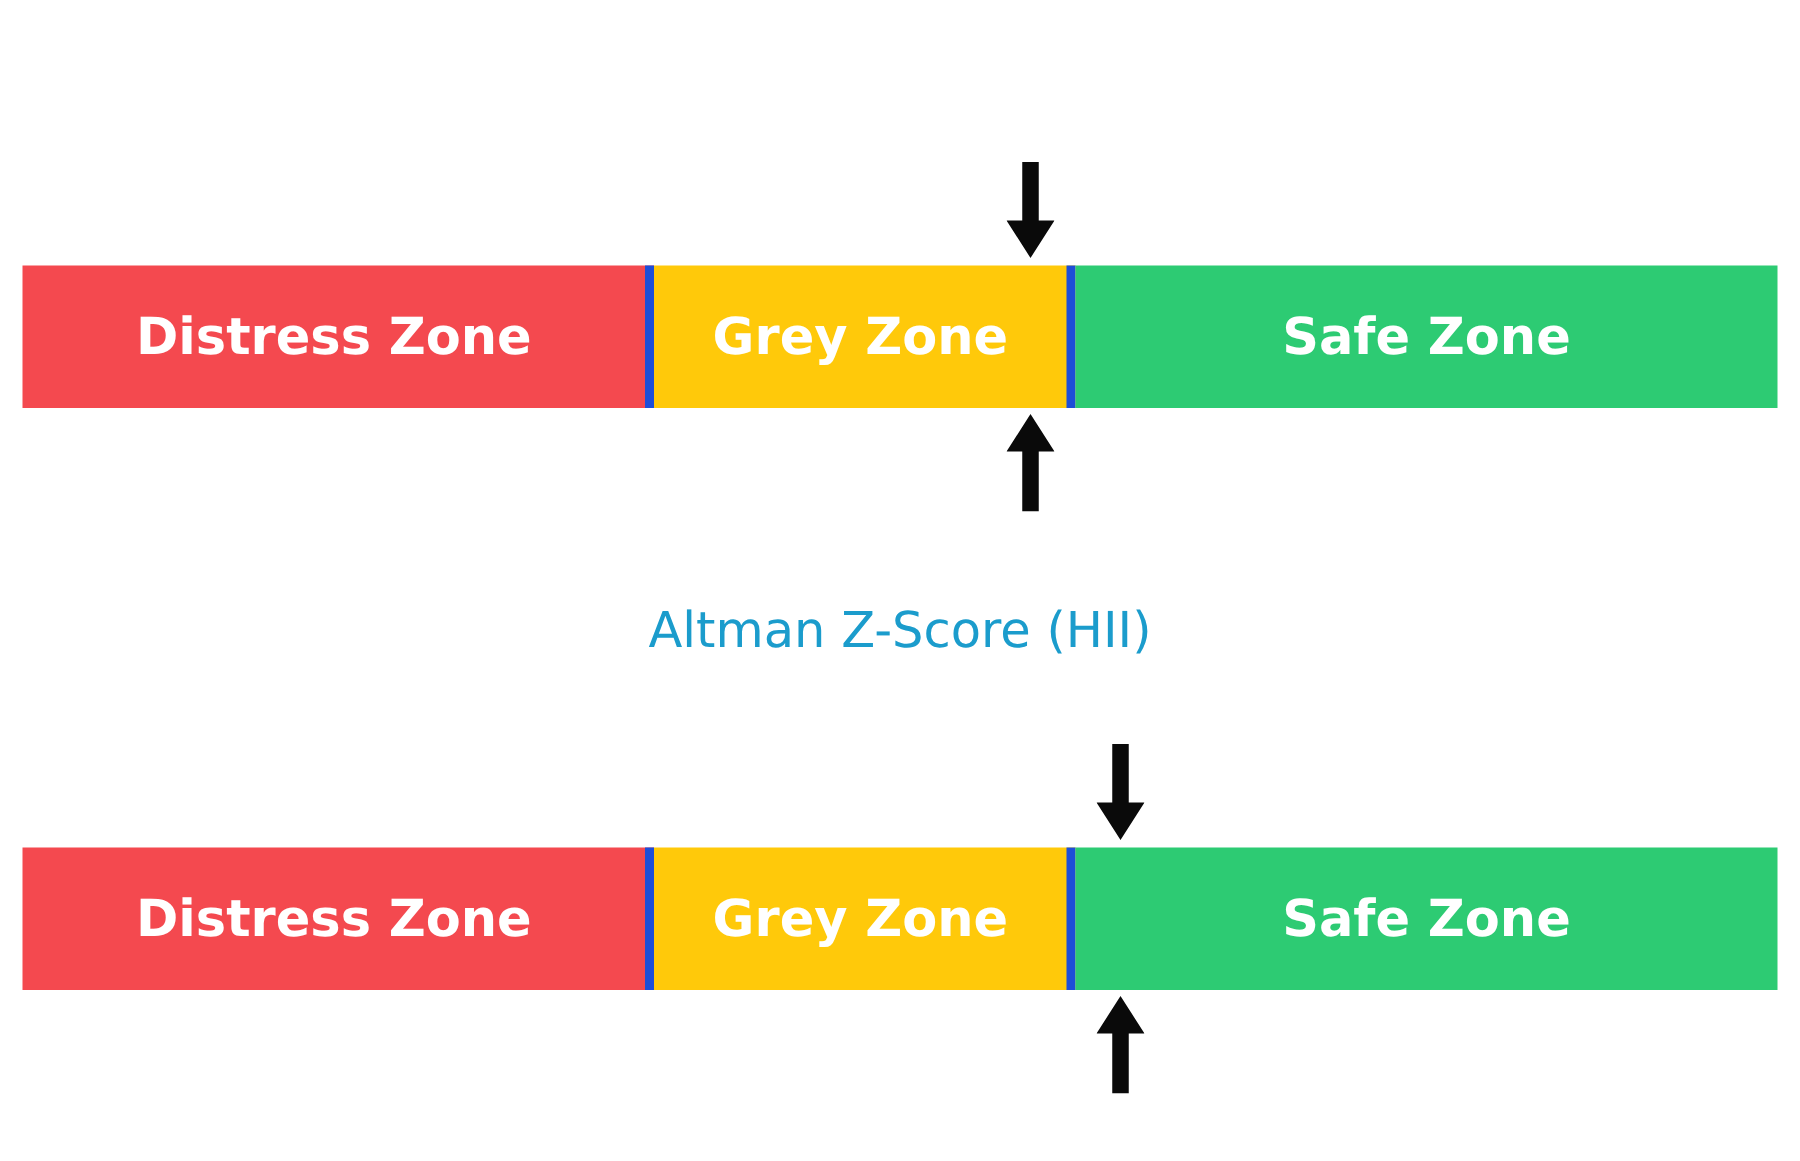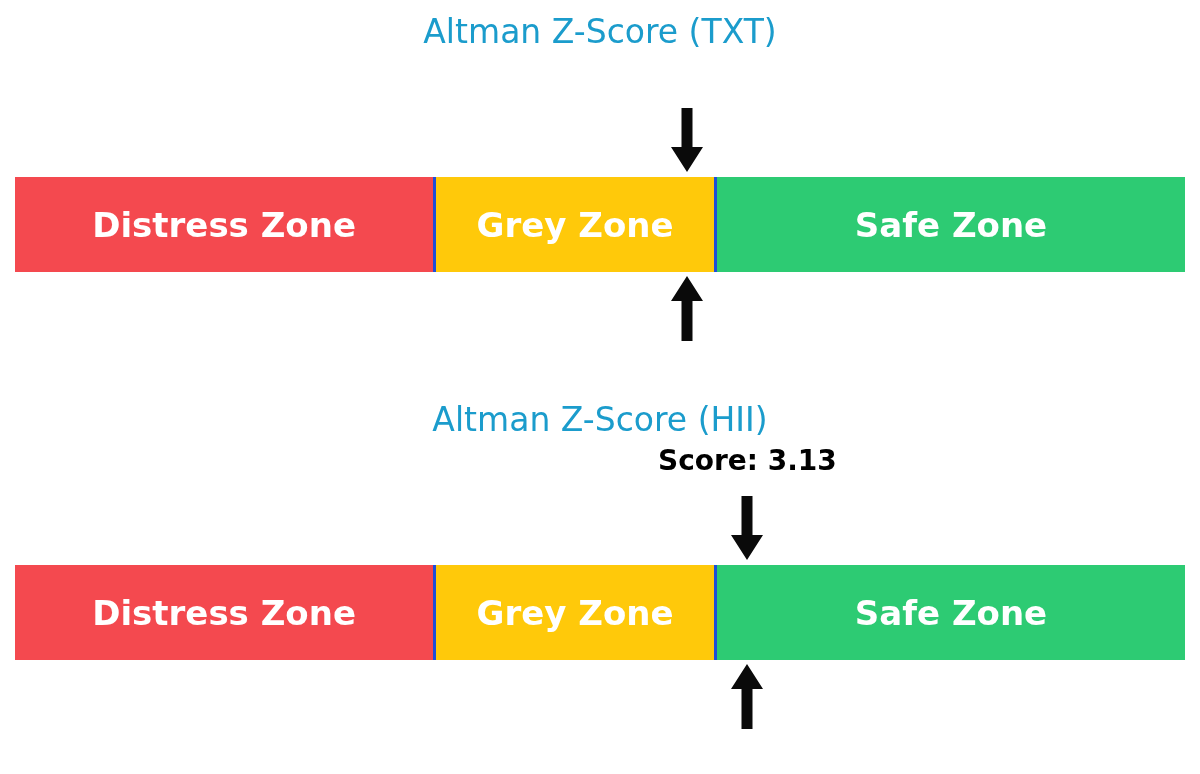--- a/index.html
+++ b/index.html
@@ -59,36 +59,35 @@
     display: flex;
   }
   .zone-seg {
     height: 100%;
     display: flex;
     align-items: center;
     justify-content: center;
     box-sizing: border-box;
   }
   .zone-seg:not(:last-child) {
-    border-right: 3px solid #1d4ed8;
+    border-right: 6px solid #1d4ed8;
   }
   .zone-label {
     color: #ffffff;
     font-weight: 700;
     font-size: 34px;
     white-space: nowrap;
   }
 </style>
 </head>
 <body>
 
 <div class="figure">
 
   <section class="chart" style="top: 0px;">
-    <div class="chart-title">Altman Z-Score (TXT)</div>
     <div class="arrow arrow-down at-score" style="left: 686.58px;">
       <svg viewBox="0 0 32 64" xmlns="http://www.w3.org/2000/svg">
         <path class="arrow-shape" d="M10.5 0 L21.5 0 L21.5 39 L32 39 L16 64 L0 39 L10.5 39 Z" fill="#0a0a0a"></path>
       </svg>
     </div>
     <div class="zone-bar">
         <div class="zone-seg" style="width: 421.2px; background: rgb(244, 73, 79);">
           <span class="zone-label" style="color: rgb(255, 255, 255);">Distress Zone</span>
         </div>
         <div class="zone-seg" style="width: 280.8px; background: rgb(255, 201, 10);">
@@ -100,21 +99,20 @@
       </div>
     <div class="arrow arrow-up at-score" style="left: 686.58px;">
       <svg viewBox="0 0 32 65" xmlns="http://www.w3.org/2000/svg">
         <path class="arrow-shape" d="M16 0 L32 25 L21.5 25 L21.5 65 L10.5 65 L10.5 25 L0 25 Z" fill="#0a0a0a"></path>
       </svg>
     </div>
   </section>
 
   <section class="chart" style="top: 388px;">
     <div class="chart-title">Altman Z-Score (HII)</div>
-    <div class="score-label at-score" style="left: 747.42px;">Score: 3.13</div>
     <div class="arrow arrow-down at-score" style="left: 747.42px;">
       <svg viewBox="0 0 32 64" xmlns="http://www.w3.org/2000/svg">
         <path class="arrow-shape" d="M10.5 0 L21.5 0 L21.5 39 L32 39 L16 64 L0 39 L10.5 39 Z" fill="#0a0a0a"></path>
       </svg>
     </div>
     <div class="zone-bar">
         <div class="zone-seg" style="width: 421.2px; background: rgb(244, 73, 79);">
           <span class="zone-label" style="color: rgb(255, 255, 255);">Distress Zone</span>
         </div>
         <div class="zone-seg" style="width: 280.8px; background: rgb(255, 201, 10);">

